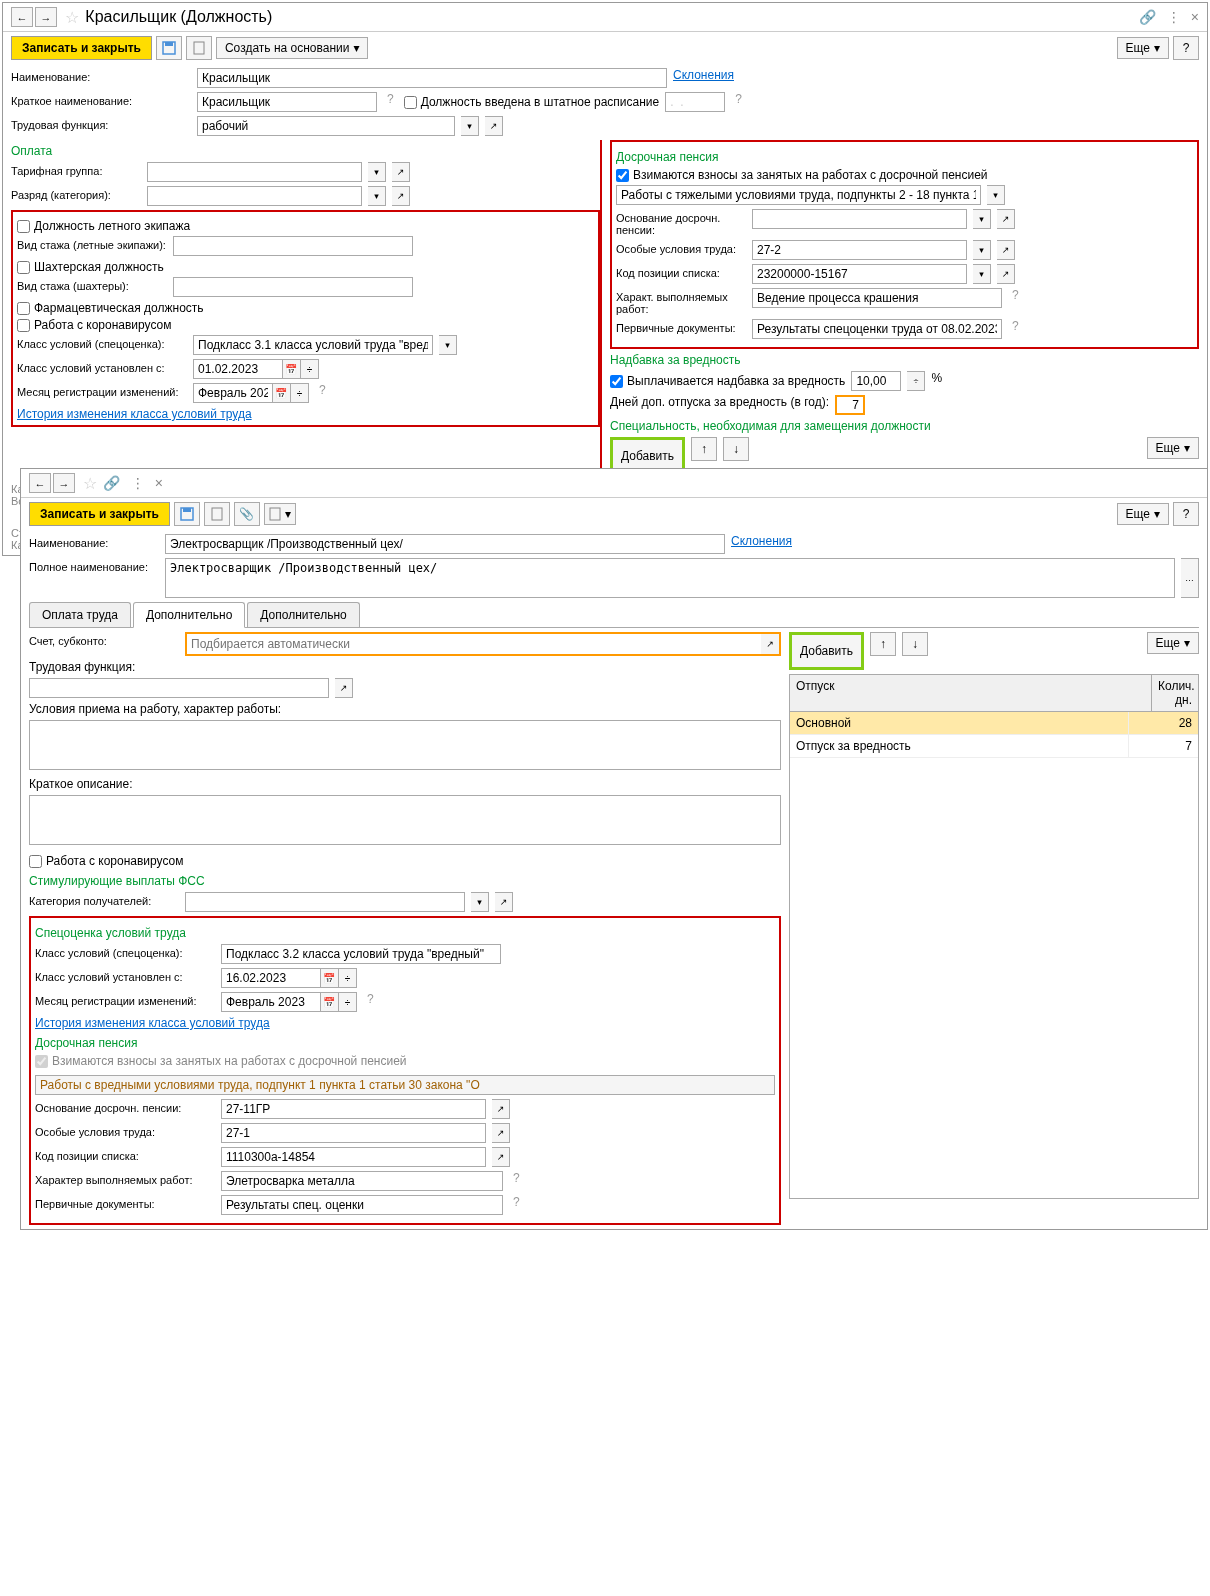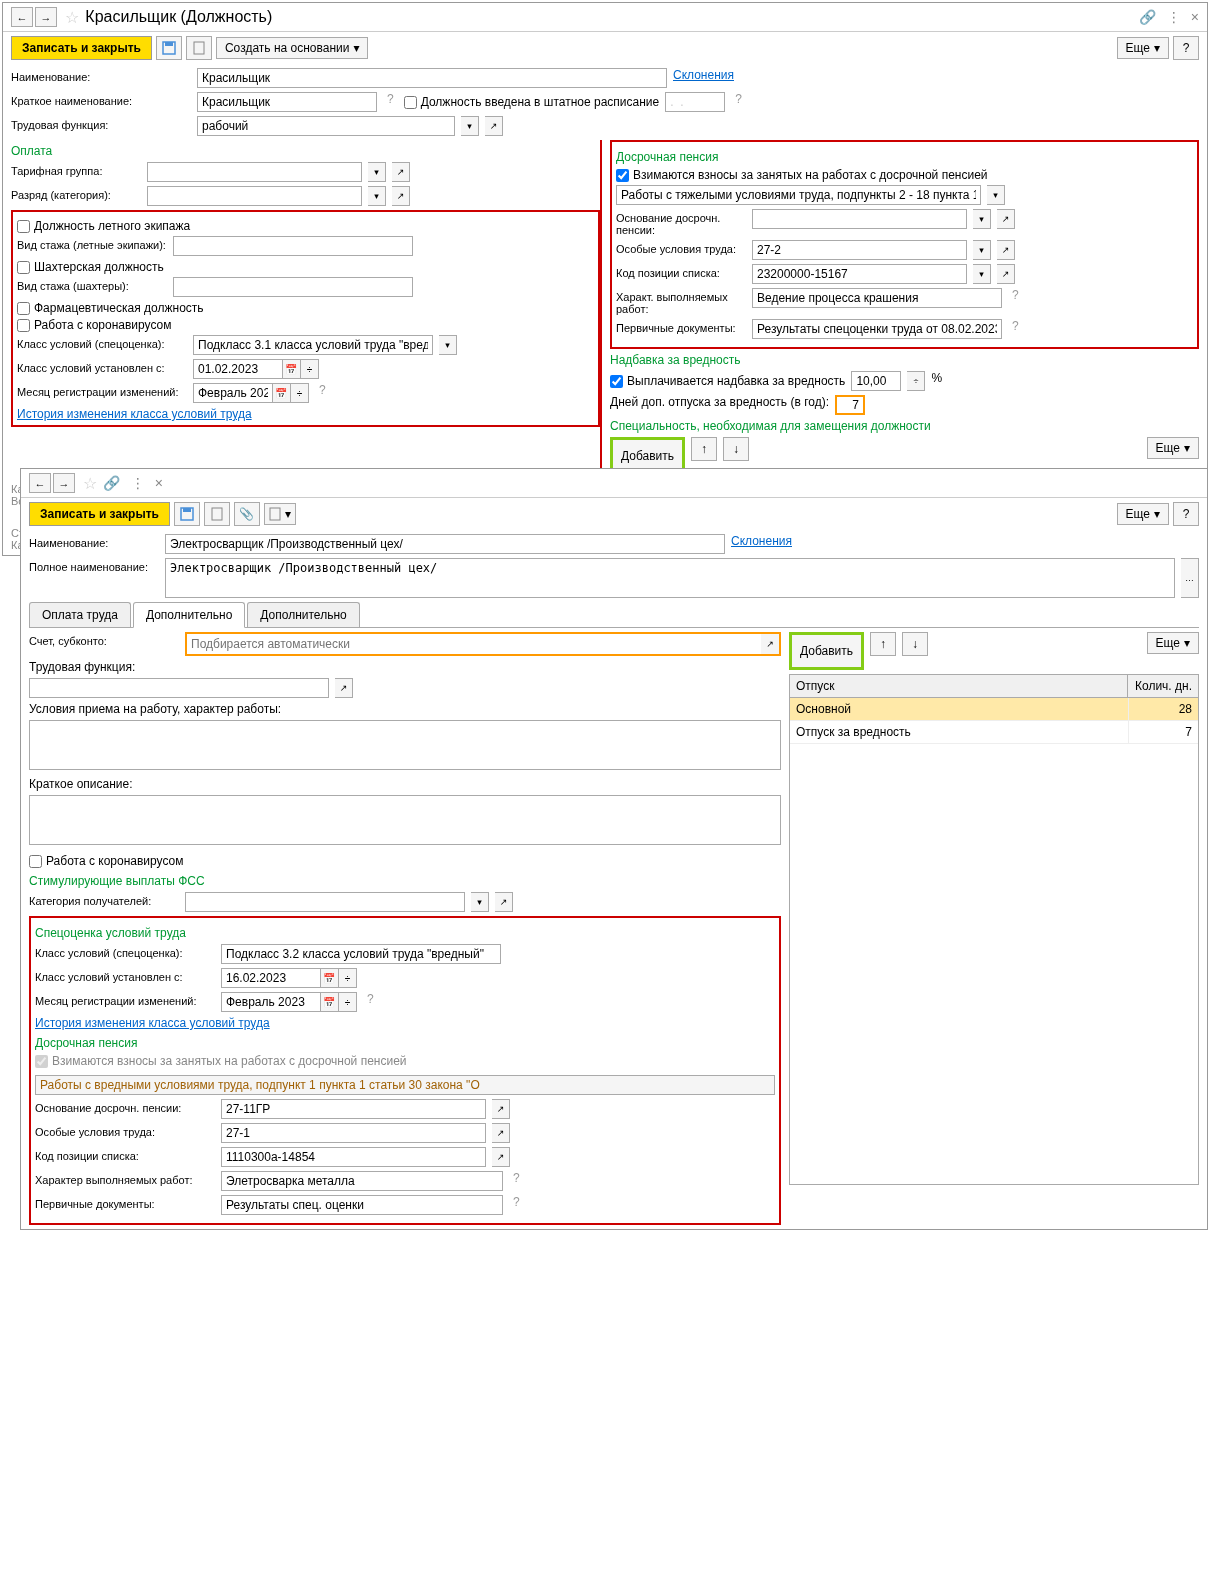--- a/index.html
+++ b/index.html
@@ -33,21 +33,21 @@
 .checkbox-row input { margin: 0; }
 .red-box { border: 2px solid #cc0000; padding: 4px; }
 .orange-box { border: 2px solid #ff9900; }
 .tabs { display: flex; border-bottom: 1px solid #aaa; margin: 4px 0; }
 .tab { padding: 5px 12px; border: 1px solid #aaa; border-bottom: none; background: #f0f0f0; cursor: pointer; margin-right: 2px; font-size: 12px; border-radius: 3px 3px 0 0; }
 .tab.active { background: #fff; border-bottom: 1px solid #fff; margin-bottom: -1px; }
 .table { border: 1px solid #aaa; width: 100%; }
 .table-header { display: flex; background: #f0f0f0; border-bottom: 1px solid #aaa; }
 .th { padding: 4px 6px; font-size: 12px; }
 .th-grow { flex: 1; }
-.th-num { width: 71px; text-align: right; border-left: 1px solid #aaa; }
+.th-num { width: 47px; text-align: right; border-left: 1px solid #aaa; }
 .table-row { display: flex; border-bottom: 1px solid #eee; }
 .td { padding: 4px 6px; font-size: 12px; }
 .td-grow { flex: 1; }
 .td-num { width: 70px; text-align: right; border-left: 1px solid #eee; }
 .table-row.selected { background: #ffe9a8; }
 .date-input-wrap { display: flex; }
 .date-btn { width: 18px; height: 20px; border: 1px solid #aaa; border-left: none; background: #f5f5f5; display: flex; align-items: center; justify-content: center; cursor: pointer; font-size: 10px; }
 .readonly { background: #f5f5f5; color: #a16207; }
 .dots-input { background: #fff; color: #ccc; }
 .placeholder-text { color: #999; }

